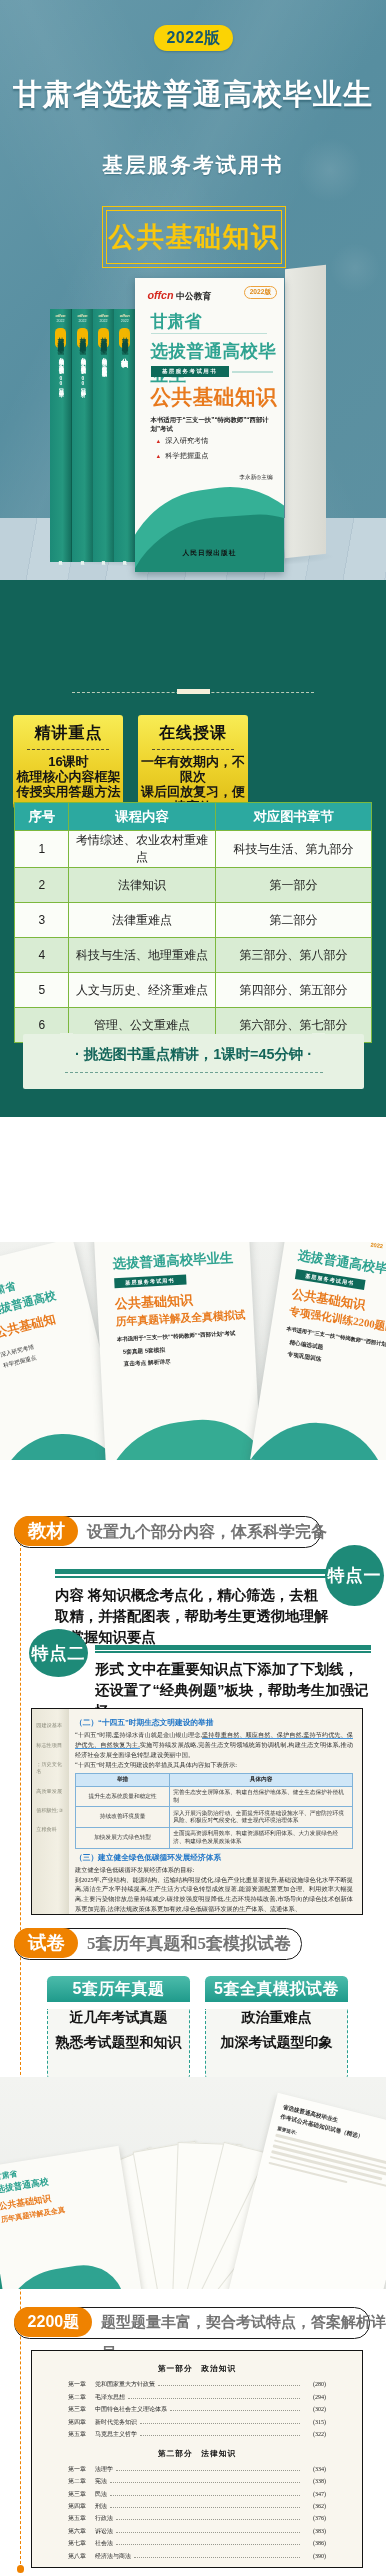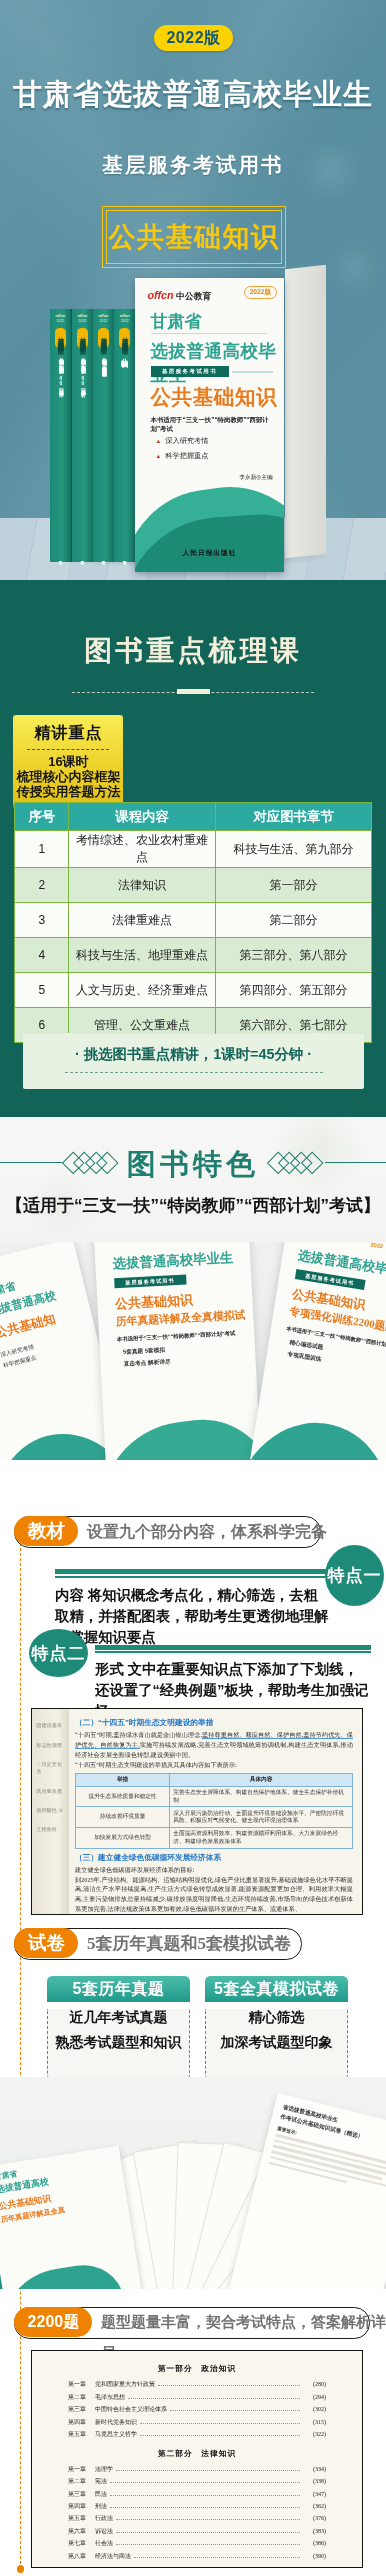--- a/index.html
+++ b/index.html
@@ -223,33 +223,40 @@
       <div id="bx-b2" class="bullet-line serif"><span class="tri">▲</span><span>科学把握重点</span></div>
       <div id="bx-editor">李永新◎主编</div>
       <div class="wave3"></div>
       <div class="wave1"></div>
       <div class="wave2"></div>
       <div id="bx-pub" class="serif">人民日报出版社</div>
     </div>
   </div>
 
   <div id="sec-course" class="abs">
-    <div id="course-title" class="abs serif">图书重点梳理课</div>
     <div id="course-divider" class="abs"></div>
     <div id="course-divider-solid" class="abs"></div>
 
     <div class="ycard" style="left:13.4px;">
       <div class="yt">精讲重点</div>
       <div class="ydash"></div>
       <div>
           <div class="yl">16课时</div>
           <div class="yl">梳理核心内容框架</div>
           <div class="yl">传授实用答题方法</div>
         </div>
     </div>
+    <div class="ycard" style="left:138px;">
+      <div class="yt">在线授课</div>
+      <div class="ydash"></div>
+      <div>
+          <div class="yl">一年有效期内，不限次</div>
+          <div class="yl">课后回放复习，便捷高效</div>
+        </div>
+    </div>
 
     <table id="course-table" class="abs">
       <colgroup>
           <col style="width:54px">
           <col style="width:147px">
           <col style="width:157px">
         </colgroup>
       <thead>
           <tr>
         <th>序号</th>
@@ -291,38 +298,20 @@
         </tbody>
     </table>
     <div class="conn" style="left:60px;"></div>
     <div class="conn" style="left:312px;"></div>
     <div id="course-note" class="abs">
       <div class="nt">· 挑选图书重点精讲，1课时=45分钟 ·</div>
       <div class="nd"></div>
     </div>
   </div>
 
-  <div id="sec-feat" class="abs">
-    <div class="feat-line" style="left:0;width:62px;"></div>
-    <div class="dchain" style="left:65px;">
-      <span style="left:0;"></span>
-        <span style="left:11.3px;"></span>
-        <span style="left:23px;"></span>
-        <span style="left:34px;"></span>
-    </div>
-    <div id="feat-title" class="abs serif">图书特色</div>
-    <div class="dchain" style="left:270px;">
-      <span style="left:0;"></span>
-        <span style="left:11.3px;"></span>
-        <span style="left:23px;"></span>
-        <span style="left:34px;"></span>
-    </div>
-    <div class="feat-line" style="left:325px;width:62px;"></div>
-    <div id="feat-scope" class="abs">【适用于“三支一扶”“特岗教师”“西部计划”考试】</div>
-  </div>
 
   <div id="sec-fan" class="abs">
     <div class="fbook" style="left:-26px;top:7.7px;width:129px;height:237px;transform:rotate(-14deg);">
       <div style="margin:26px 0 0 31px;font-size:10.3px;" class="fb-region">甘肃省</div>
       <div style="margin:4.1px 0 0 31px;font-size:11.3px;" class="fb-series">选拔普通高校</div>
       <div style="margin:7.2px 0 0 31px;font-size:12.4px;" class="fb-orange serif">公共基础知</div>
       <div style="margin:9.3px 0 0 31px;" class="fb-bullets">
           <div style="margin-top:3.1px;">深入研究考情</div>
           <div style="margin-top:3.1px;">科学把握重点</div>
         </div>
@@ -424,21 +413,21 @@
   <div class="tcard" style="left:47px;top:1976px;">
     <div class="th">5套历年真题</div>
     <div class="tb">
         <div>近几年考试真题</div>
         <div>熟悉考试题型和知识</div>
       </div>
   </div>
   <div class="tcard" style="left:205px;top:1976px;">
     <div class="th">5套全真模拟试卷</div>
     <div class="tb">
-        <div>精心筛选</div>
+        <div>政治重难点</div>
         <div>加深考试题型印象</div>
       </div>
   </div>
 
   <div id="sec-fan2" class="abs">
     <div class="sheet" style="transform:rotate(-58deg);"></div>
     <div class="sheet" style="transform:rotate(-46deg);"></div>
     <div class="sheet" style="transform:rotate(-34deg);"></div>
     <div class="sheet" style="transform:rotate(-22deg);"></div>
     <div class="sheet" style="transform:rotate(-10deg);"></div>

